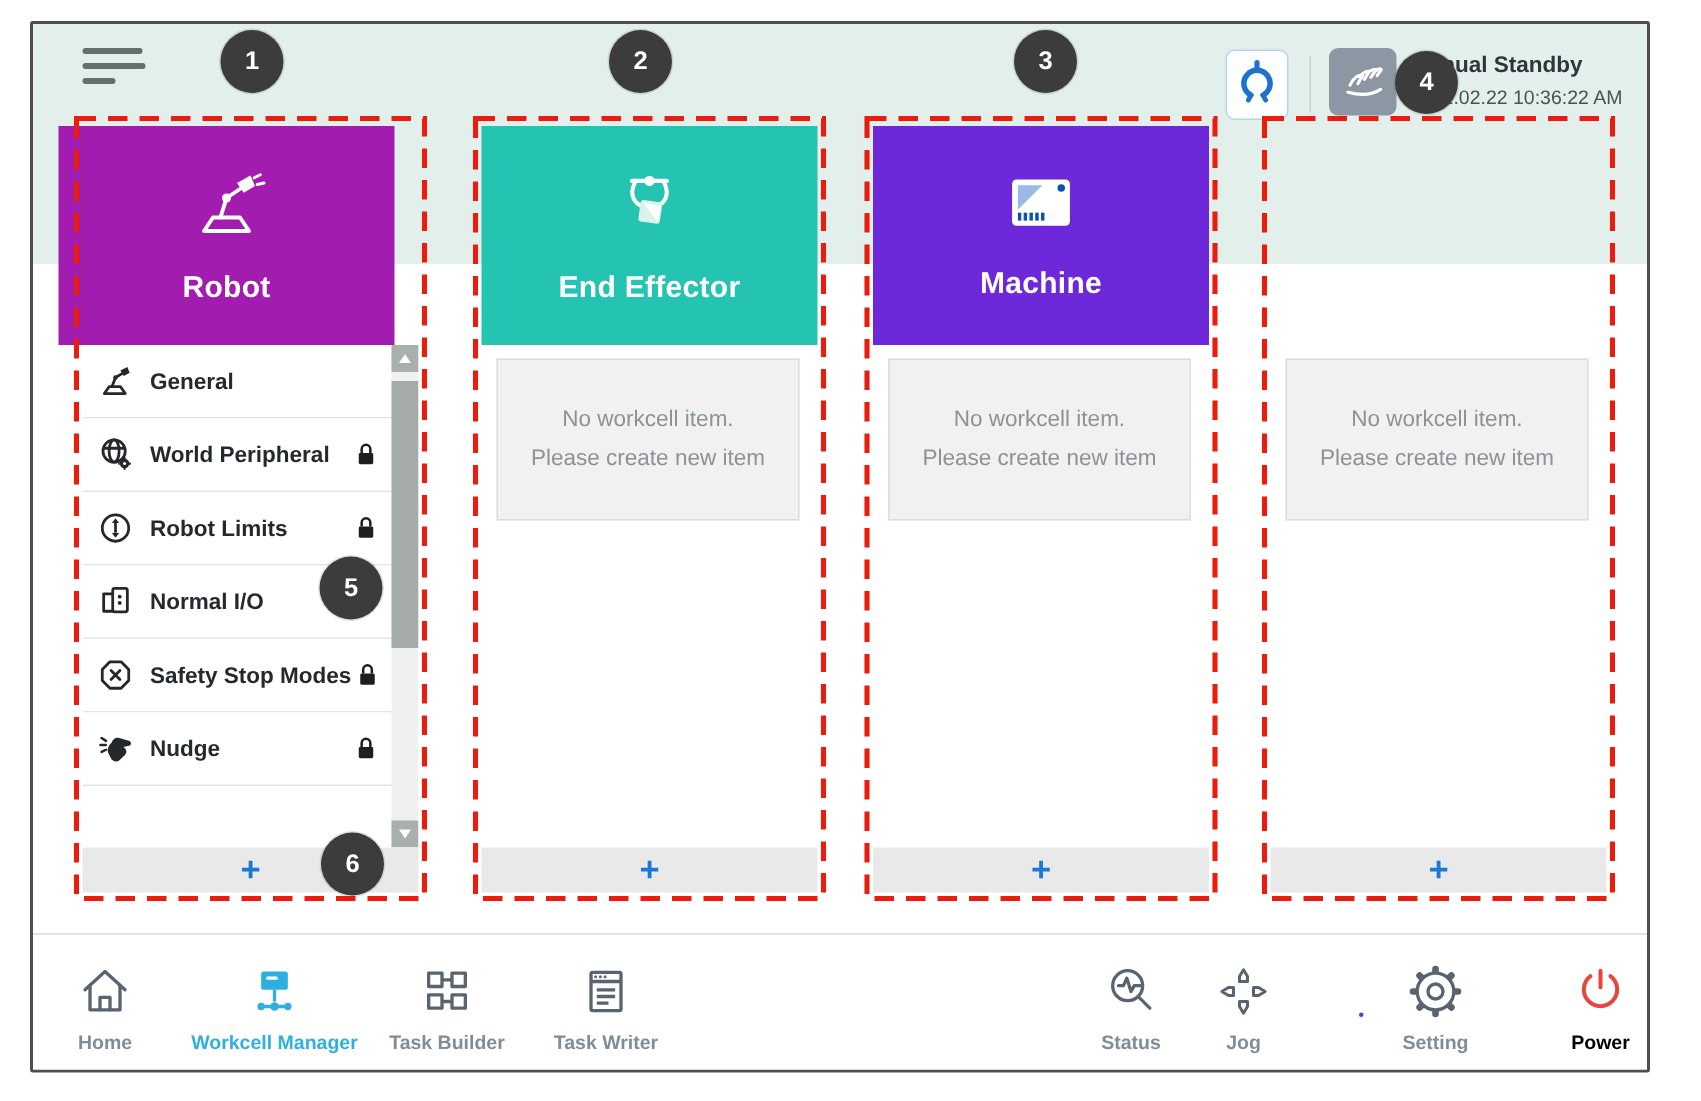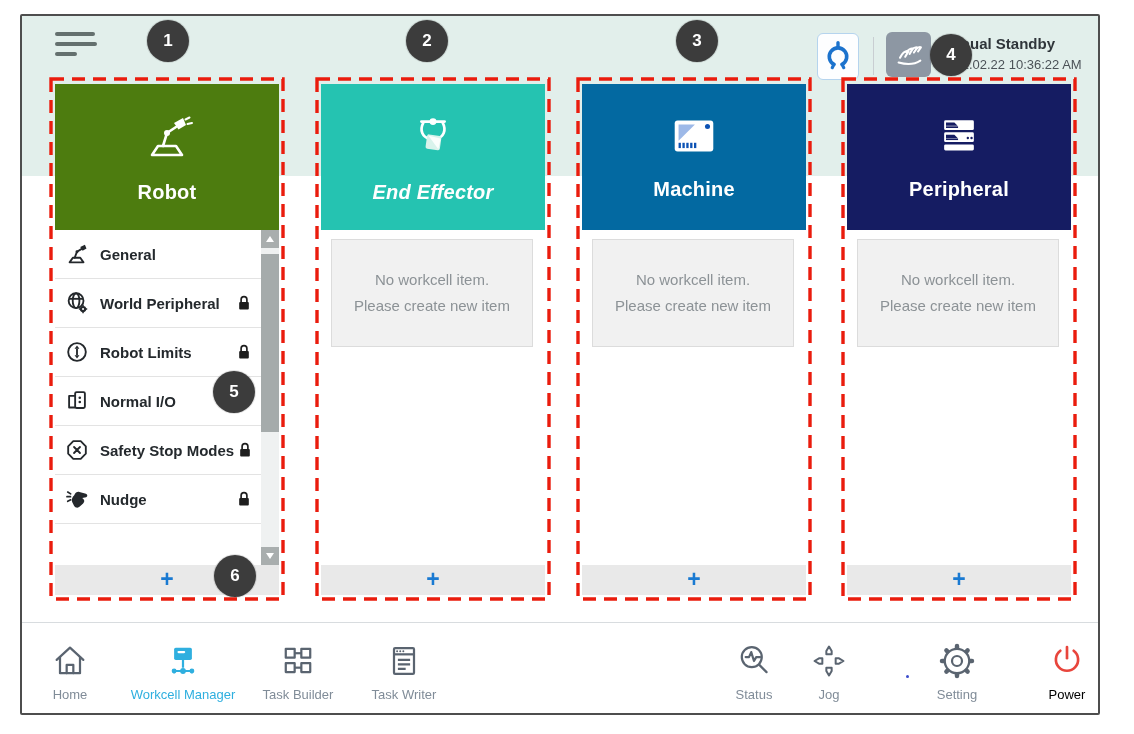--- a/index.html
+++ b/index.html
@@ -52,21 +52,21 @@
 
   
   .callout{position:absolute;width:42px;height:42px;border-radius:50%;background:#3c3c3c;color:#fff;
     display:flex;align-items:center;justify-content:center;font-size:17px;font-weight:bold;z-index:20;
     box-shadow:0 0 0 1px rgba(60,60,60,.15);}
 
   
   .nav{position:absolute;left:0;top:606px;width:100%;height:93px;background:#fff;border-top:1px solid #d8dcdf;}
   .nav-item{position:absolute;top:12px;text-align:center;cursor:pointer;}
   .nav-item .nicon{height:46px;display:flex;align-items:flex-end;justify-content:center;}
-  .nav-item .nlabel{margin-top:6px;font-size:13px;font-weight:normal;color:#808c98;white-space:nowrap;text-align:center;}
+  .nav-item .nlabel{margin-top:6px;font-size:13px;font-weight:bold;color:#808c98;white-space:nowrap;text-align:center;}
   .nav-item.active .nlabel{color:#2fafdf;}
   .nav-item.danger .nlabel{color:#000000;}
   .nav-dot{position:absolute;left:884px;top:52px;width:3px;height:3px;border-radius:50%;background:#3b4ccc;}
 </style>
 </head>
 <body>
 
 <div class="stage">
 <div class="frame">
 
@@ -102,21 +102,21 @@
     </span>
   </div>
   <div class="mode-block">
     <div class="mode-title">Manual Standby</div>
     <div class="mode-time">2022.02.22 10:36:22 AM</div>
   </div>
 
   <svg class="col-dash" style="left:27px">
     <rect x="2" y="2" width="232" height="520" fill="none" stroke="#ea1c0d" stroke-width="3.4" stroke-dasharray="13 8"></rect>
   </svg>
-  <div class="col-header" style="left: 33px; background: #4d7c0f;">
+  <div class="col-header" style="left: 17px; background: #a21caf;">
     <span>
       <svg width="56" height="52" viewBox="0 0 56 52">
         <g fill="none" stroke="#fff" stroke-width="2.6" stroke-linejoin="round" stroke-linecap="round">
           <path d="M13 44 h30 l-6 -9 h-18 z"></path>
           <path d="M24 35 l4 -13 9 -6"></path>
         </g>
         <circle cx="28" cy="22" r="3" fill="#fff"></circle>
         <path d="M35 12 l9 -5 3 7 -7.5 4.5 z" fill="#fff"></path>
         <path d="M46.5 8.5 l4 -2 M48.5 13 l4.5 -1" stroke="#fff" stroke-width="2" stroke-linecap="round"></path>
       </svg>
@@ -229,21 +229,21 @@
           </div>
     </div>
   </div>
   <div class="col-footer" style="left:33px">
     <span class="plus">+</span>
   </div>
 
   <svg class="col-dash" style="left:293px">
     <rect x="2" y="2" width="232" height="520" fill="none" stroke="#ea1c0d" stroke-width="3.4" stroke-dasharray="13 8"></rect>
   </svg>
-  <div class="col-header" style="left: 299px; background: rgb(37, 195, 177); font-style: italic;">
+  <div class="col-header" style="left: 299px; background: rgb(37, 195, 177);">
     <span>
       <svg width="54" height="52" viewBox="0 0 56 54">
         <path d="M16 11 h24" stroke="#fff" stroke-width="3" stroke-linecap="round" fill="none"></path>
         <circle cx="28" cy="11" r="3.6" fill="#fff"></circle>
         <path d="M18 12 c-4.5 8.5 -0.5 15 6 17" fill="none" stroke="#fff" stroke-width="2.8" stroke-linecap="round"></path>
         <path d="M38 12 c4.5 8.5 0.5 15 -6 17" fill="none" stroke="#fff" stroke-width="2.8" stroke-linecap="round"></path>
         <rect x="21" y="25" width="15" height="15" rx="2" transform="rotate(8 28.5 32.5)" fill="#d9f3ec"></rect>
         <path d="M22.5 26.5 l12 12.5 1-11.5 z" transform="rotate(8 28.5 32.5)" fill="#ffffff" opacity=".85"></path>
       </svg>
     </span>
@@ -253,21 +253,21 @@
     <div>No workcell item.</div>
     <div>Please create new item</div>
   </div>
   <div class="col-footer" style="left:299px">
     <span class="plus">+</span>
   </div>
 
   <svg class="col-dash" style="left:554px">
     <rect x="2" y="2" width="232" height="520" fill="none" stroke="#ea1c0d" stroke-width="3.4" stroke-dasharray="13 8"></rect>
   </svg>
-  <div class="col-header" style="left: 560px; background: #0369a1;">
+  <div class="col-header" style="left: 560px; background: #6d28d9;">
     <span>
       <svg width="54" height="46" viewBox="0 0 56 46">
         <rect x="8" y="6" width="40" height="32" rx="3" fill="#fff"></rect>
         <path d="M12 10 v17 l17 -17 z" fill="#9db9e8"></path>
         <circle cx="42" cy="12" r="2.6" fill="#0c52b4"></circle>
         <rect x="12" y="29" width="2.4" height="5.5" fill="#0c52b4"></rect>
         <rect x="16" y="29" width="2.4" height="5.5" fill="#0c52b4"></rect>
         <rect x="20" y="29" width="2.4" height="5.5" fill="#0c52b4"></rect>
         <rect x="24" y="29" width="2.4" height="5.5" fill="#0c52b4"></rect>
         <rect x="28" y="29" width="2.4" height="5.5" fill="#0c52b4"></rect>
@@ -279,36 +279,20 @@
     <div>No workcell item.</div>
     <div>Please create new item</div>
   </div>
   <div class="col-footer" style="left:560px">
     <span class="plus">+</span>
   </div>
 
   <svg class="col-dash" style="left:819px">
     <rect x="2" y="2" width="232" height="520" fill="none" stroke="#ea1c0d" stroke-width="3.4" stroke-dasharray="13 8"></rect>
   </svg>
-  <div class="col-header" style="left: 825px; background: rgb(21, 28, 98);">
-    <span>
-      <svg width="52" height="46" viewBox="0 0 56 46">
-        <rect x="12" y="5" width="32" height="10.5" rx="1.5" fill="#fff"></rect>
-        <path d="M14 7.5 h9 l3.5 3.5 h-12.5 z" fill="#151c62"></path>
-        <rect x="14" y="11.5" width="13" height="1.8" fill="#151c62"></rect>
-        <rect x="12" y="18" width="32" height="10.5" rx="1.5" fill="#fff"></rect>
-        <path d="M14 20.5 h9 l3.5 3.5 h-12.5 z" fill="#151c62"></path>
-        <rect x="14" y="24.5" width="13" height="1.8" fill="#151c62"></rect>
-        <circle cx="37.5" cy="24" r="1.3" fill="#151c62"></circle>
-        <circle cx="41.5" cy="24" r="1.3" fill="#151c62"></circle>
-        <rect x="12" y="31" width="32" height="6.5" rx="1.5" fill="#fff"></rect>
-      </svg>
-    </span>
-    <span class="hlabel">Peripheral</span>
-  </div>
   <div class="placeholder" style="left:835px">
     <div>No workcell item.</div>
     <div>Please create new item</div>
   </div>
   <div class="col-footer" style="left:825px">
     <span class="plus">+</span>
   </div>
 
   <div class="callout" style="left:125px;top:4px">1</div>
   <div class="callout" style="left:384px;top:4px">2</div>

